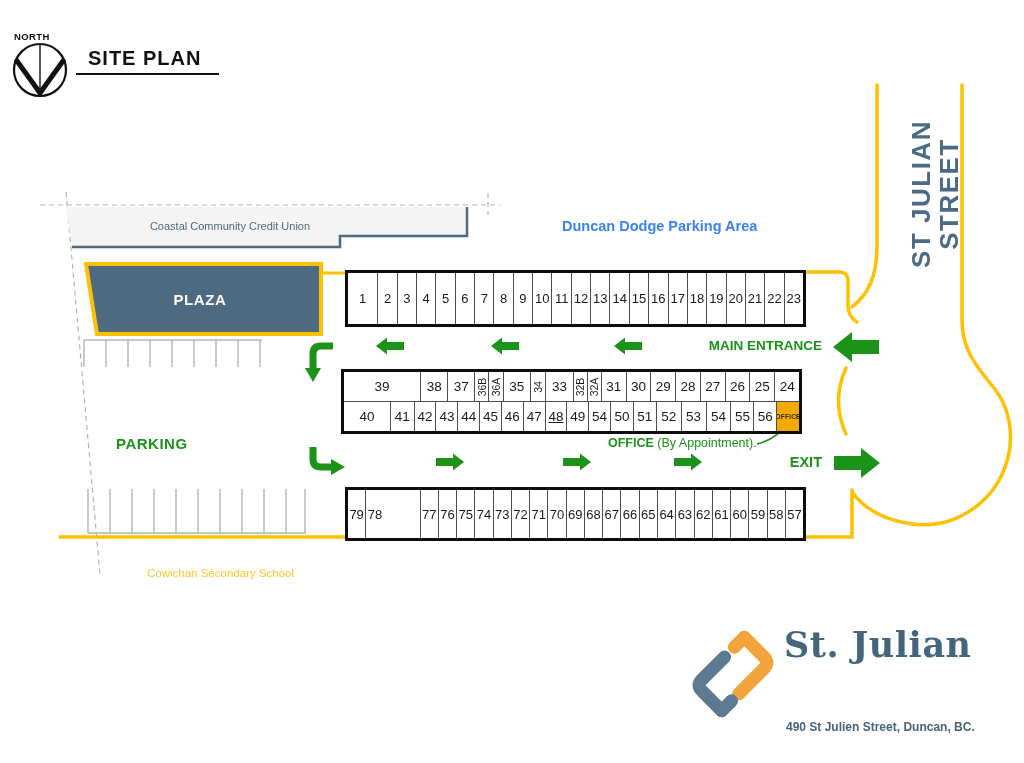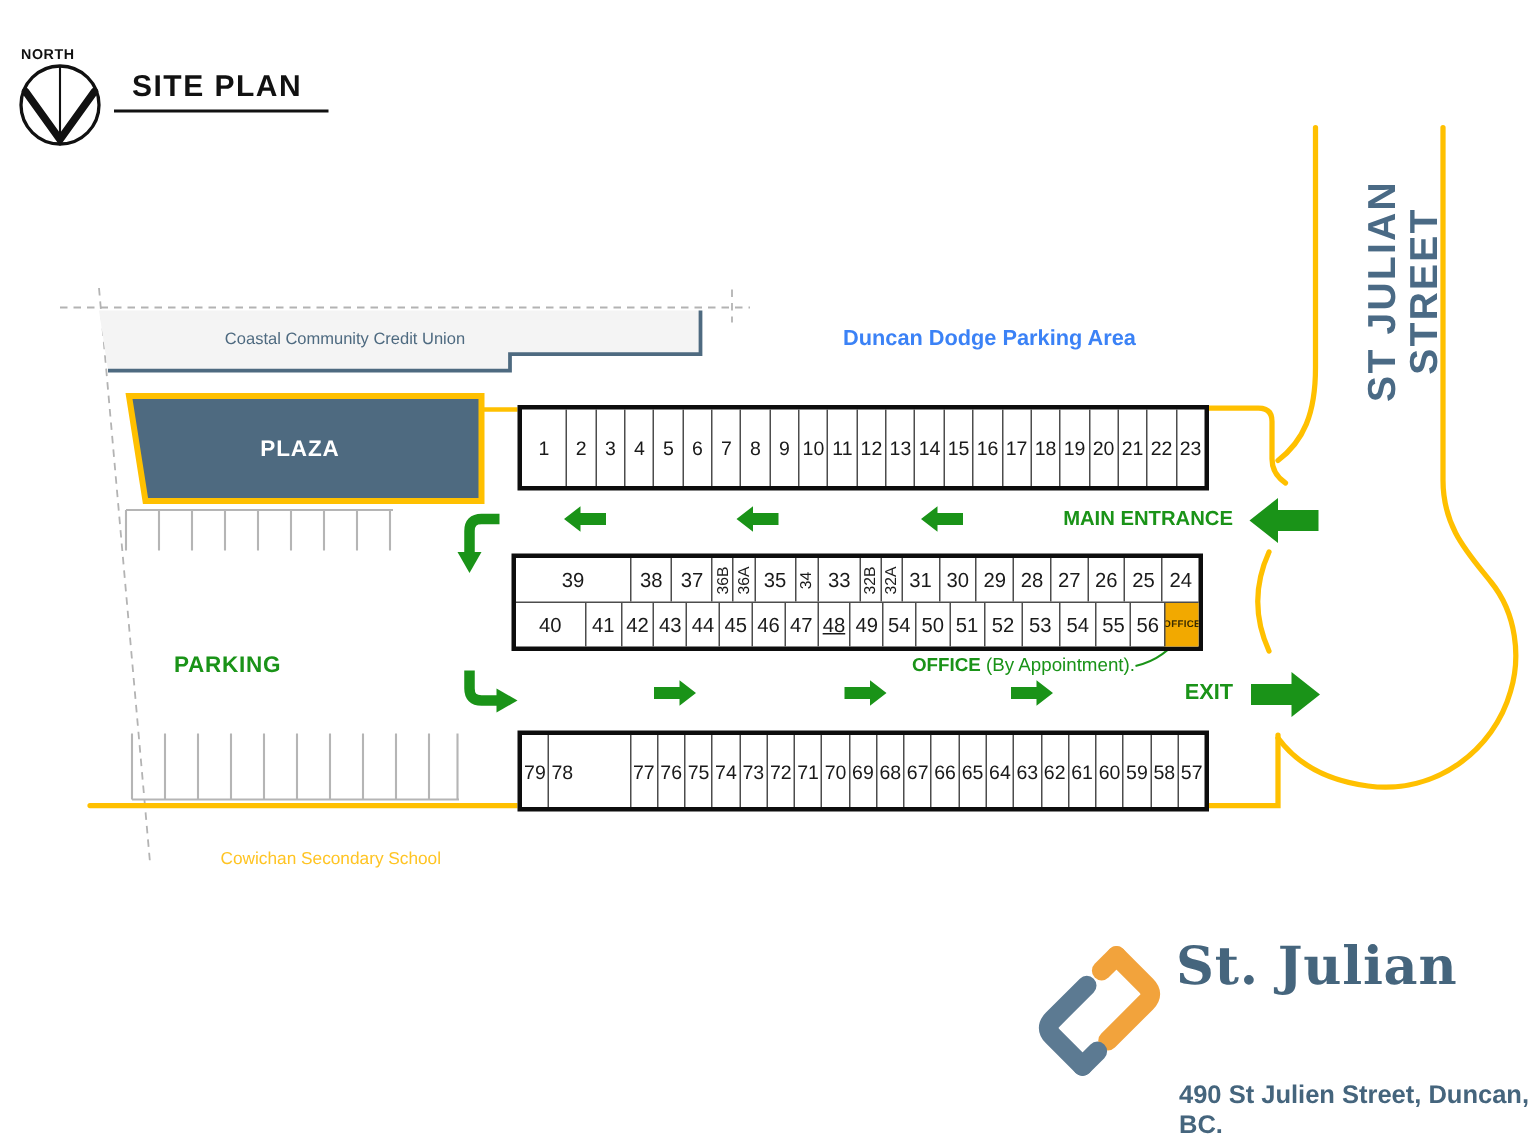--- a/index.html
+++ b/index.html
@@ -45,21 +45,21 @@
     justify-content:center;font-size:13px;color:#1a1a1a;overflow:hidden;}
   .unit:first-child{border-left:none;}
   #mid-block .unit{font-size:13.5px;}
   .unit.rot span{transform:rotate(-90deg);font-size:10.5px;white-space:nowrap;}
   .unit.office{background:#F2A900;}
   .unit.office span{font-size:6.5px;font-weight:bold;color:#3a2c00;letter-spacing:.2px;}
 
   
   #logo-name{left:784px;top:626px;font-family:"DejaVu Serif","Liberation Serif",serif;
     font-weight:bold;font-size:35px;line-height:38px;color:#45657D;letter-spacing:.5px;}
-  #logo-address{left:786px;top:720px;font-size:17px;font-weight:bold;color:#45657D;}
+  #logo-address{left:786px;top:720px;font-size:12px;font-weight:bold;color:#45657D;}
 </style>
 </head>
 <body>
 
 <svg id="plan-svg" width="1024" height="763" viewBox="0 0 1024 763">
 
   <g stroke="#b3b3b3" stroke-width="1.2" stroke-dasharray="5 4" fill="none">
     <path d="M40,205 H500"></path>
     <path d="M66,192 L100,575"></path>
     <path d="M488,193 V215"></path>

